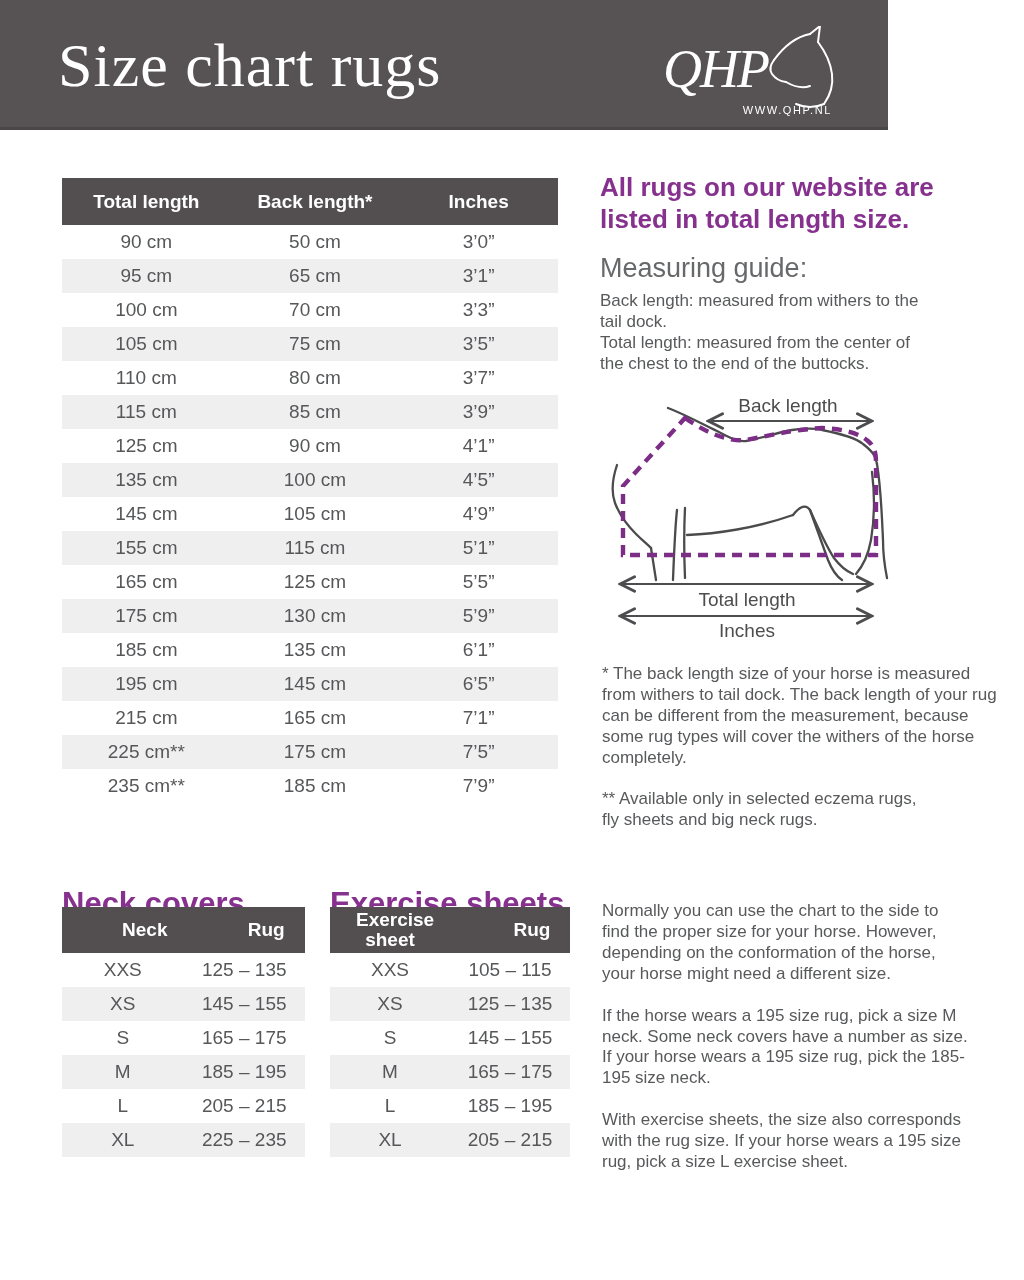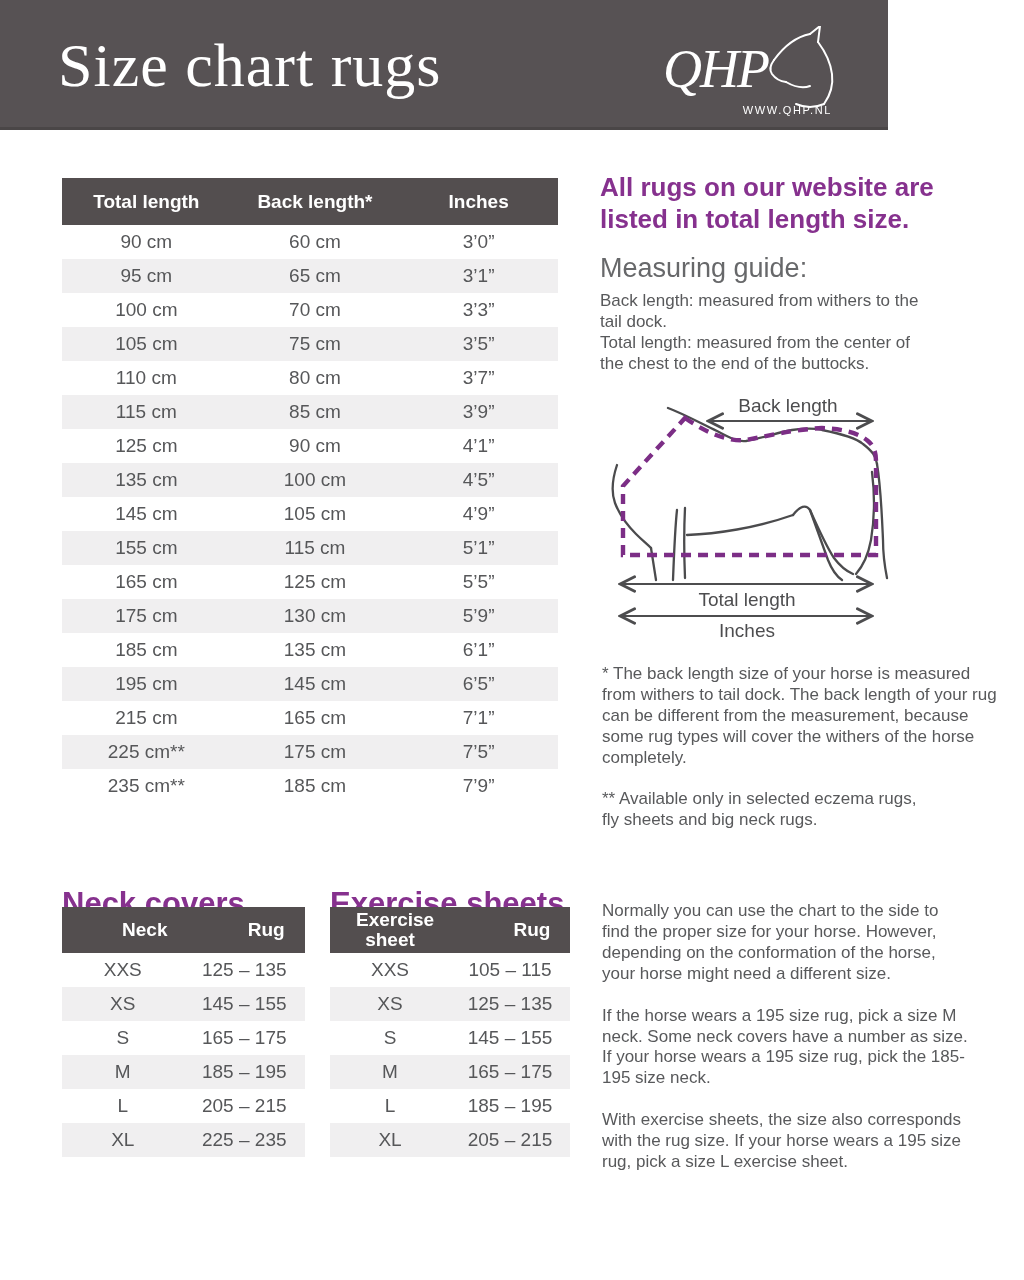--- a/index.html
+++ b/index.html
@@ -121,21 +121,21 @@
   <thead>
     <tr>
       <th>Total length</th>
       <th>Back length*</th>
       <th>Inches</th>
     </tr>
   </thead>
   <tbody>
       <tr>
         <td>90 cm</td>
-        <td>60 cm</td>
+        <td>50 cm</td>
         <td>3’0”</td>
       </tr>
       <tr>
         <td>95 cm</td>
         <td>65 cm</td>
         <td>3’1”</td>
       </tr>
       <tr>
         <td>100 cm</td>
         <td>70 cm</td>

